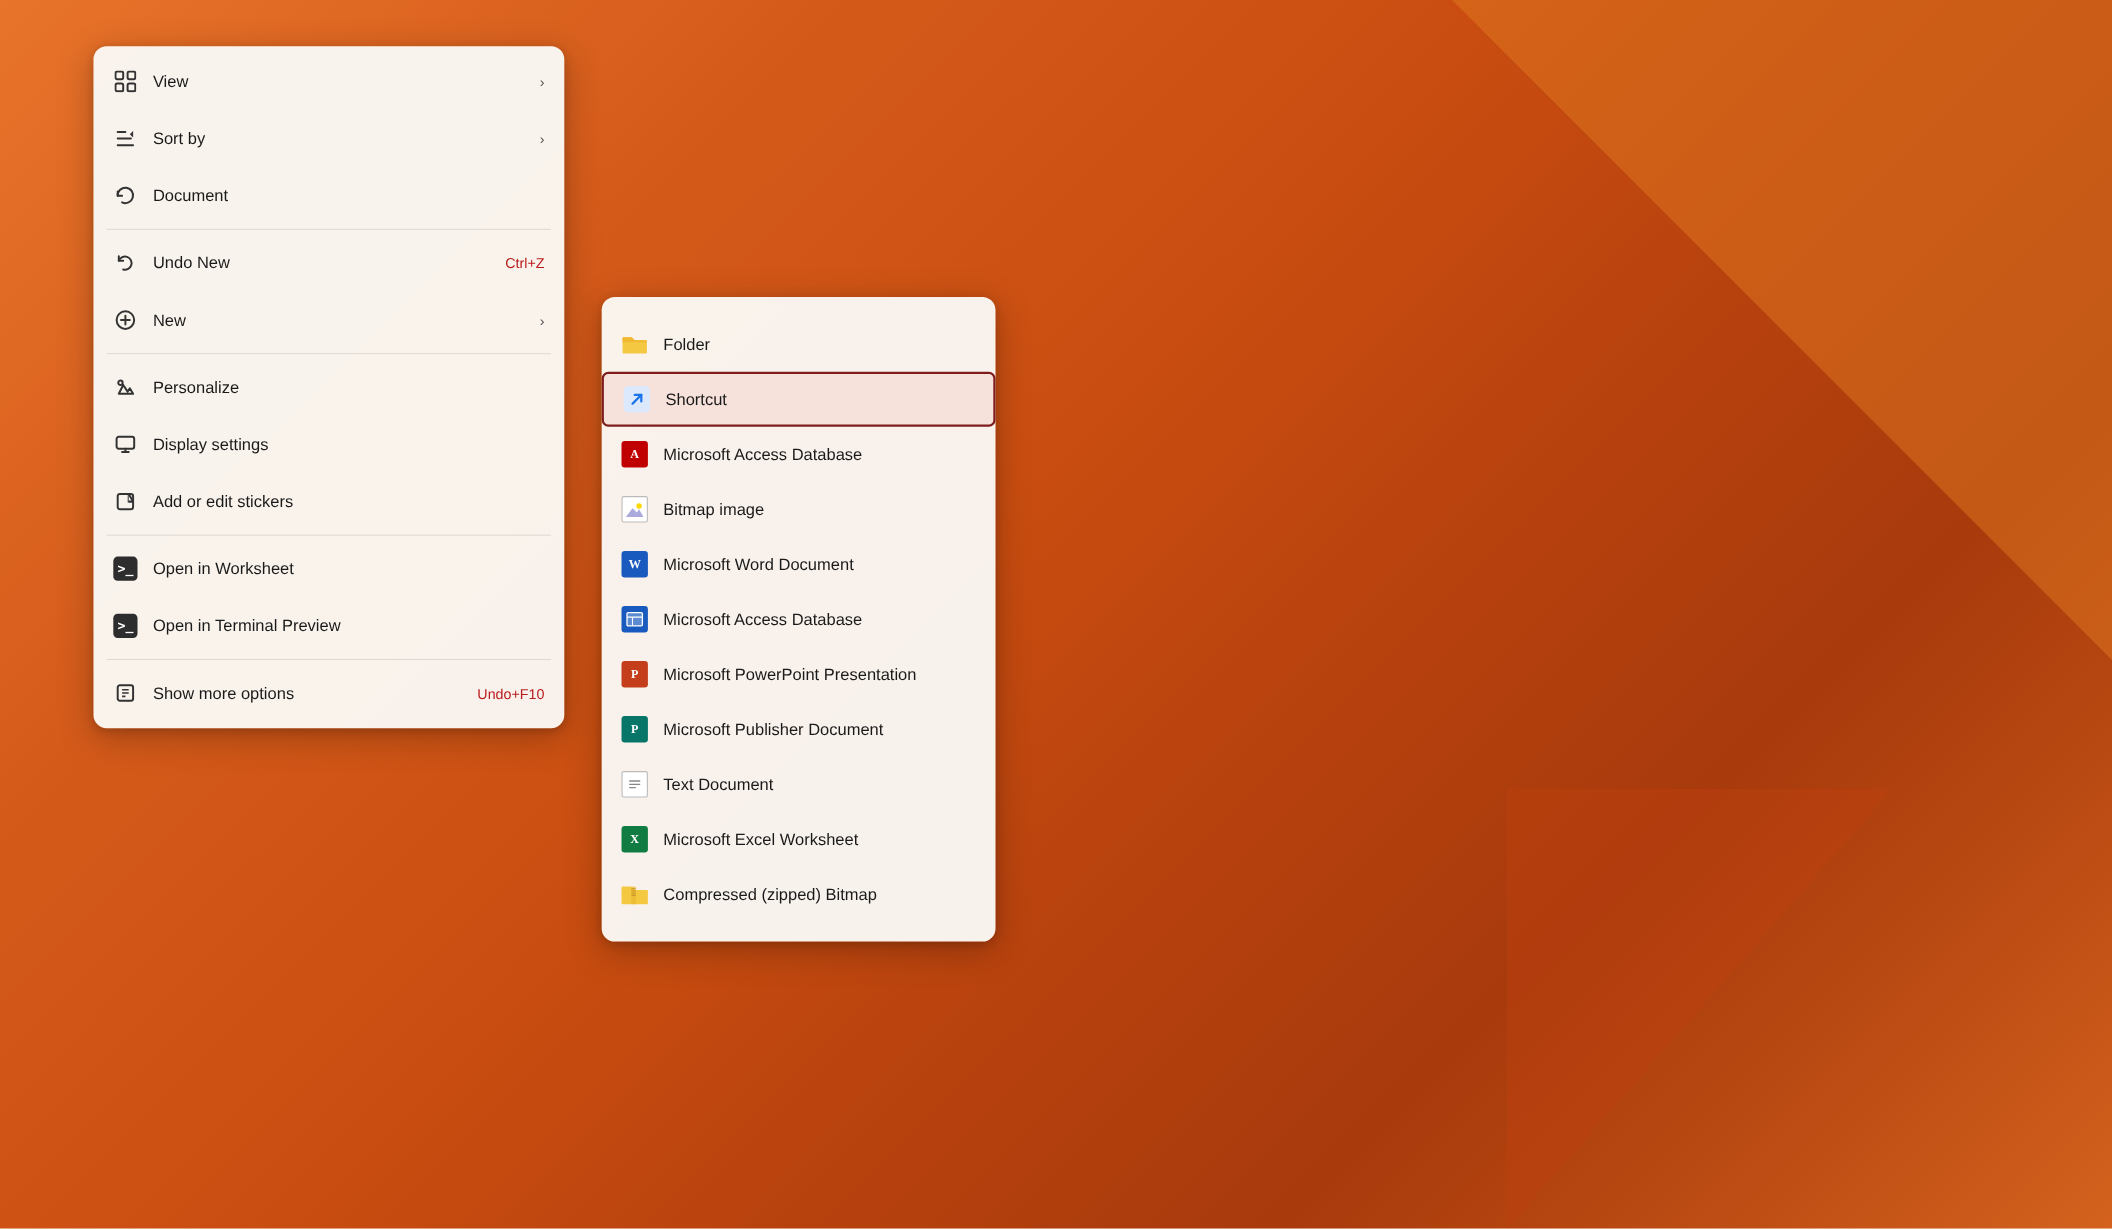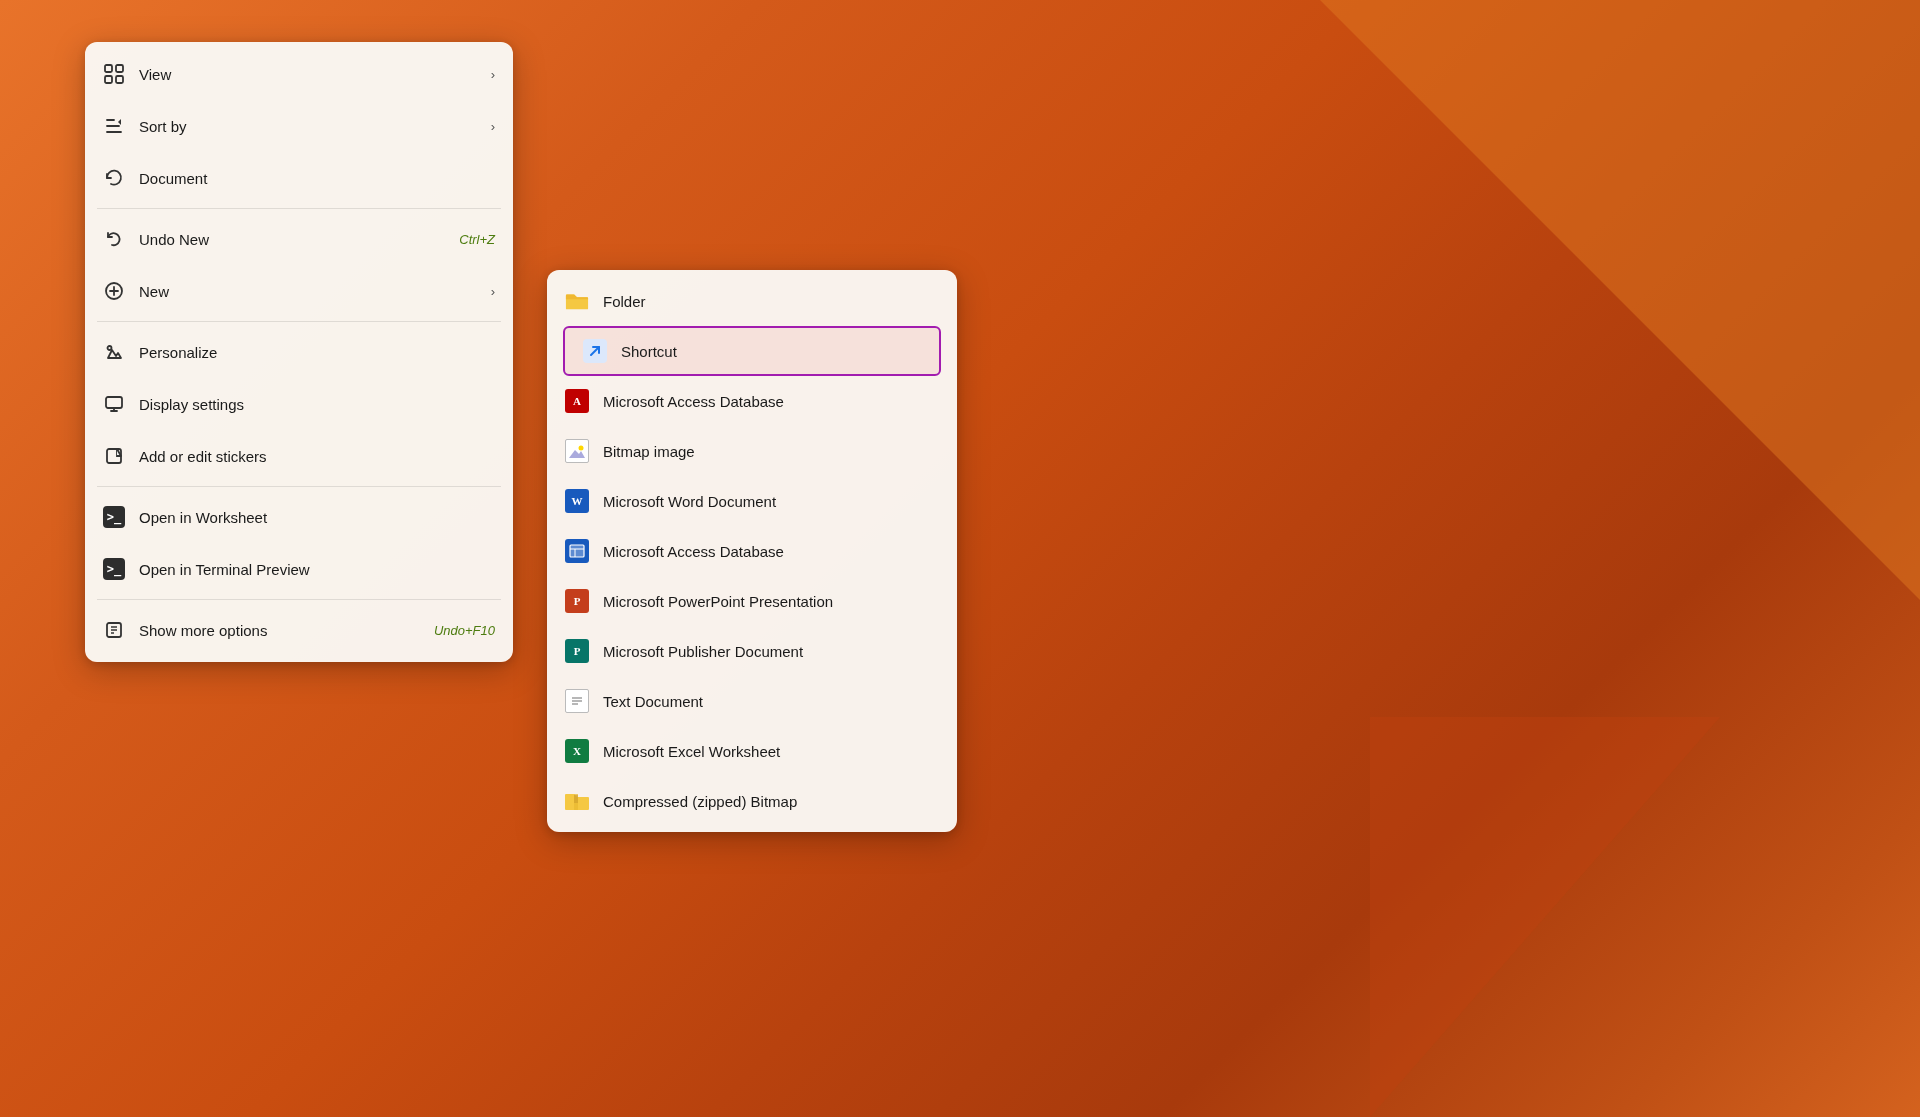--- a/index.html
+++ b/index.html
@@ -78,64 +78,63 @@
 
     .menu-item .item-label {
       flex: 1;
       font-size: 15px;
       color: #1a1a1a;
       font-weight: 400;
     }
 
     .menu-item .item-shortcut {
       font-size: 13px;
-      color: #4d7c0f;
+      color: #b91c1c;
       margin-left: auto;
-      font-style: italic;
     }
 
     .menu-item .item-arrow {
       font-size: 13px;
       color: #555;
       margin-left: auto;
     }
 
     .menu-divider {
       height: 1px;
       background: rgba(0,0,0,0.1);
       margin: 4px 12px;
     }
 
     
     .submenu {
       position: absolute;
       top: 270px;
       left: 547px;
-      width: 410px;
+      width: 358px;
       background: rgba(250, 248, 244, 0.97);
       border-radius: 12px;
       box-shadow: 0 8px 32px rgba(0,0,0,0.25), 0 2px 8px rgba(0,0,0,0.15);
-      padding: 6px 0;
+      padding: 18px 0;
       z-index: 11;
     }
 
     .submenu-item {
       display: flex;
       align-items: center;
       padding: 10px 18px;
       cursor: pointer;
       gap: 14px;
       min-height: 50px;
     }
 
     .submenu-item.highlighted {
       background: rgba(220, 30, 30, 0.08);
-      border: 2px solid #a21caf;
+      border: 2px solid #7f1d1d;
       border-radius: 6px;
-      margin: 0 16px;
+      margin: 0 0;
     }
 
     .submenu-item .item-icon {
       width: 24px;
       height: 24px;
       display: flex;
       align-items: center;
       justify-content: center;
       flex-shrink: 0;
     }

